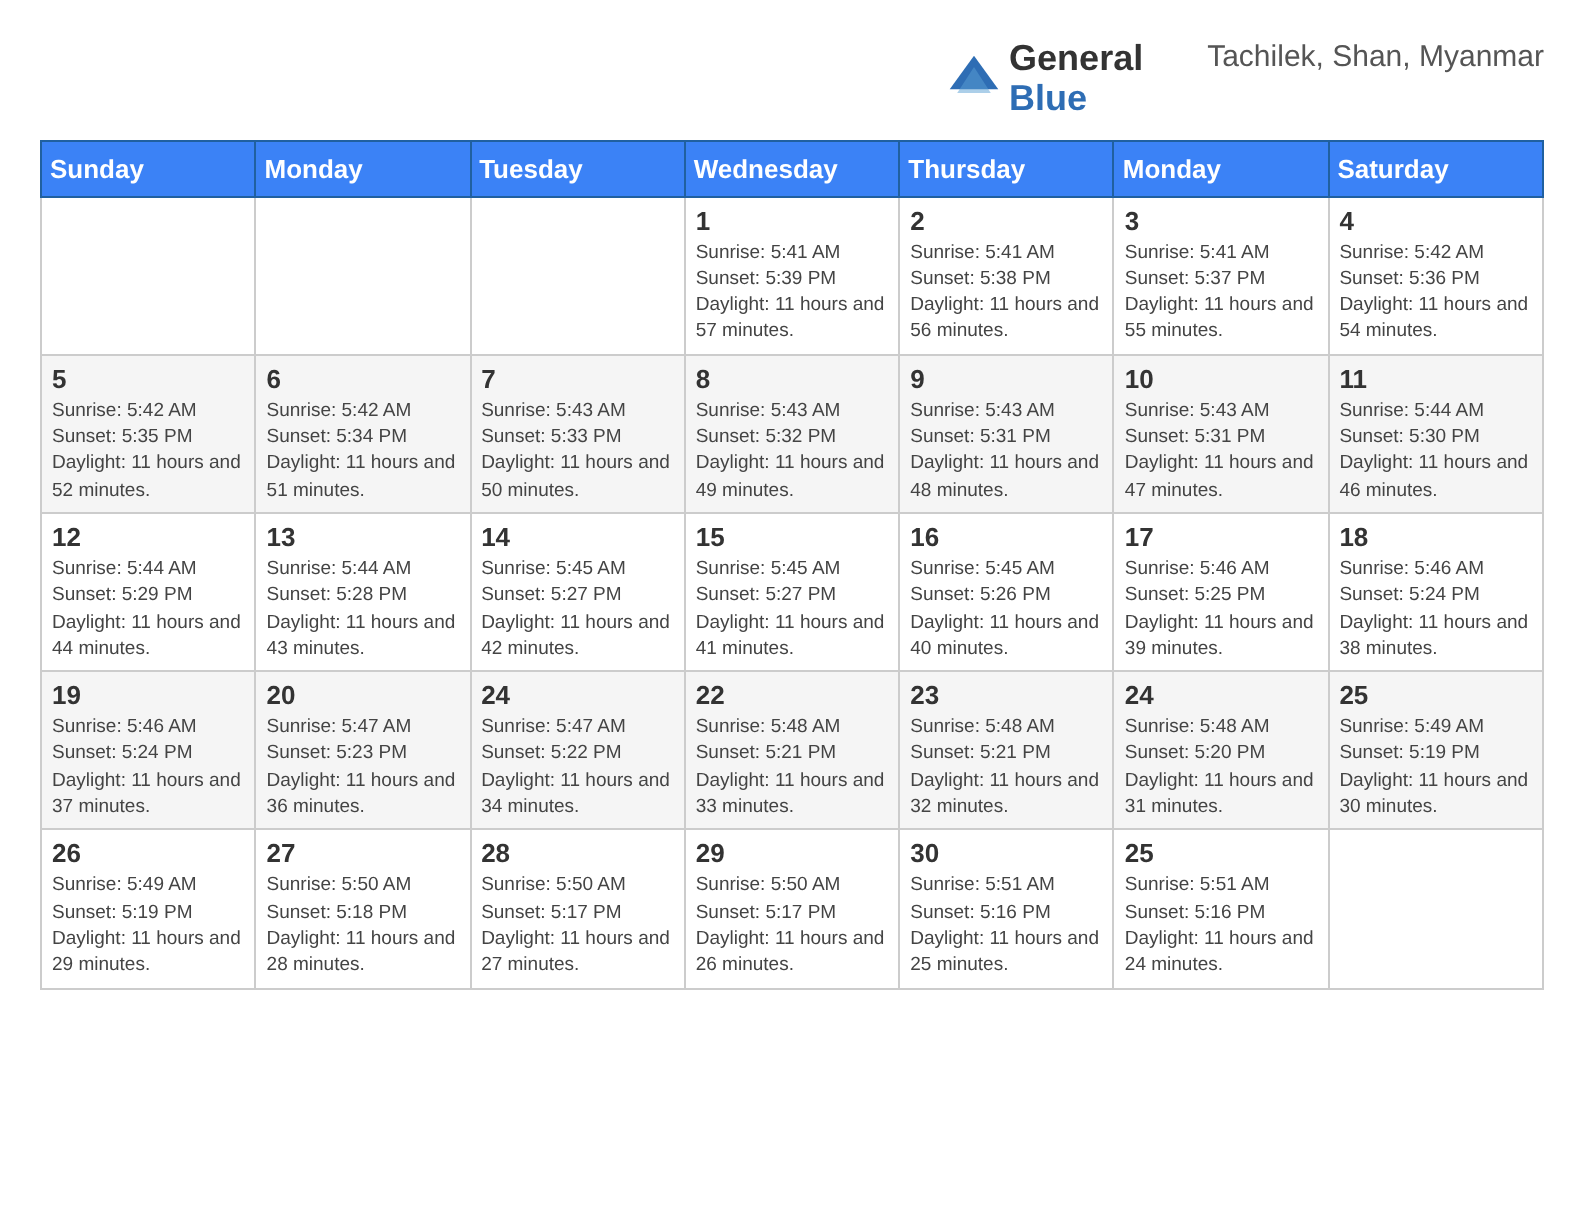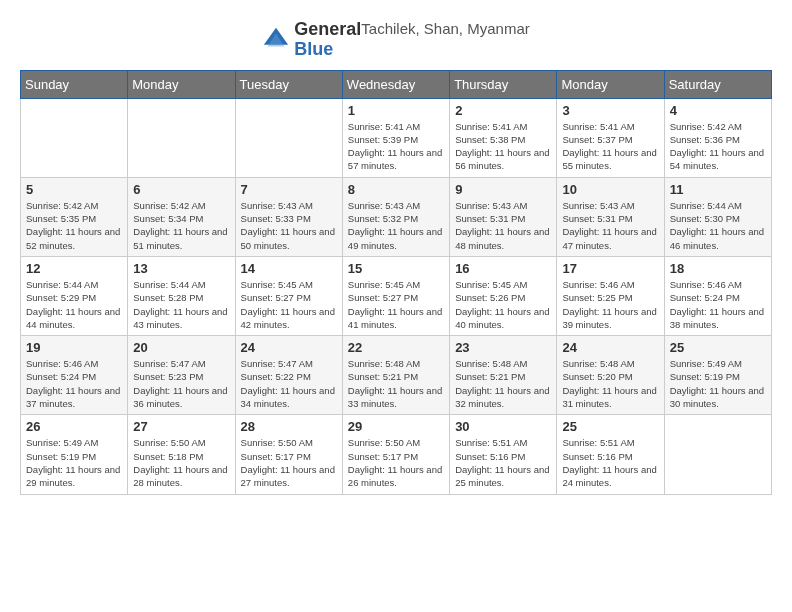--- a/index.html
+++ b/index.html
@@ -5,23 +5,24 @@
     * { box-sizing: border-box; margin: 0; padding: 0; }
     body {
       font-family: Arial, sans-serif;
       background: #fff;
       width: 792px;
       min-height: 612px;
       padding: 20px;
     }
     .header {
       display: flex;
-      justify-content: center;
+      justify-content: flex-end;
       align-items: flex-start;
       margin-bottom: 10px;
+      gap: 32px;
     }
     .logo {
       display: flex;
       align-items: center;
       gap: 4px;
     }
     .logo-text {
       display: flex;
       flex-direction: column;
       line-height: 1.1;
@@ -52,24 +53,24 @@
     .location {
       font-size: 15px;
       color: #555;
     }
     .calendar {
       width: 100%;
       border-collapse: collapse;
       border: 1px solid #ccc;
     }
     .calendar th {
-      background: #737373;
+      background: #3b82f6;
       color: #fff;
       font-size: 13px;
-      font-weight: normal;
+      font-weight: bold;
       padding: 6px 4px;
       text-align: left;
       border: 1px solid #2060a0;
       margin-left: 48px;
     }
     .calendar td {
       vertical-align: top;
       border: 1px solid #ccc;
       padding: 4px 5px;
       width: 107px;

